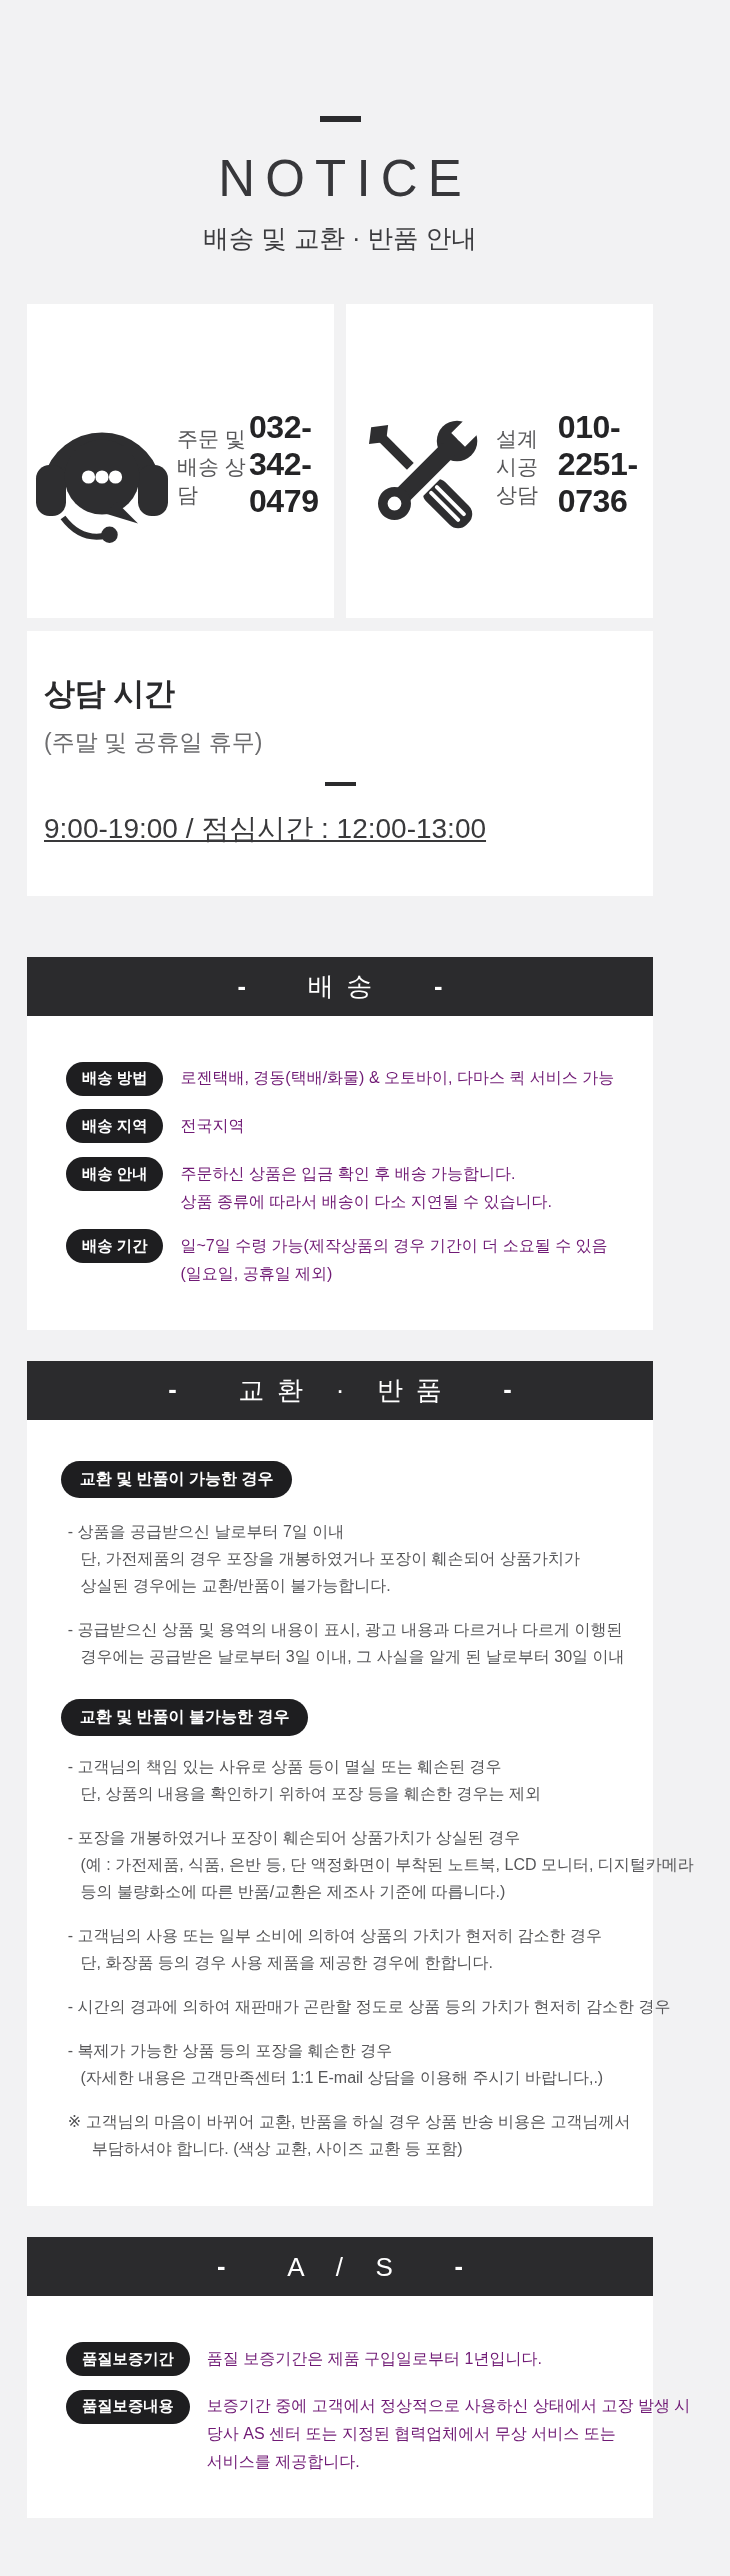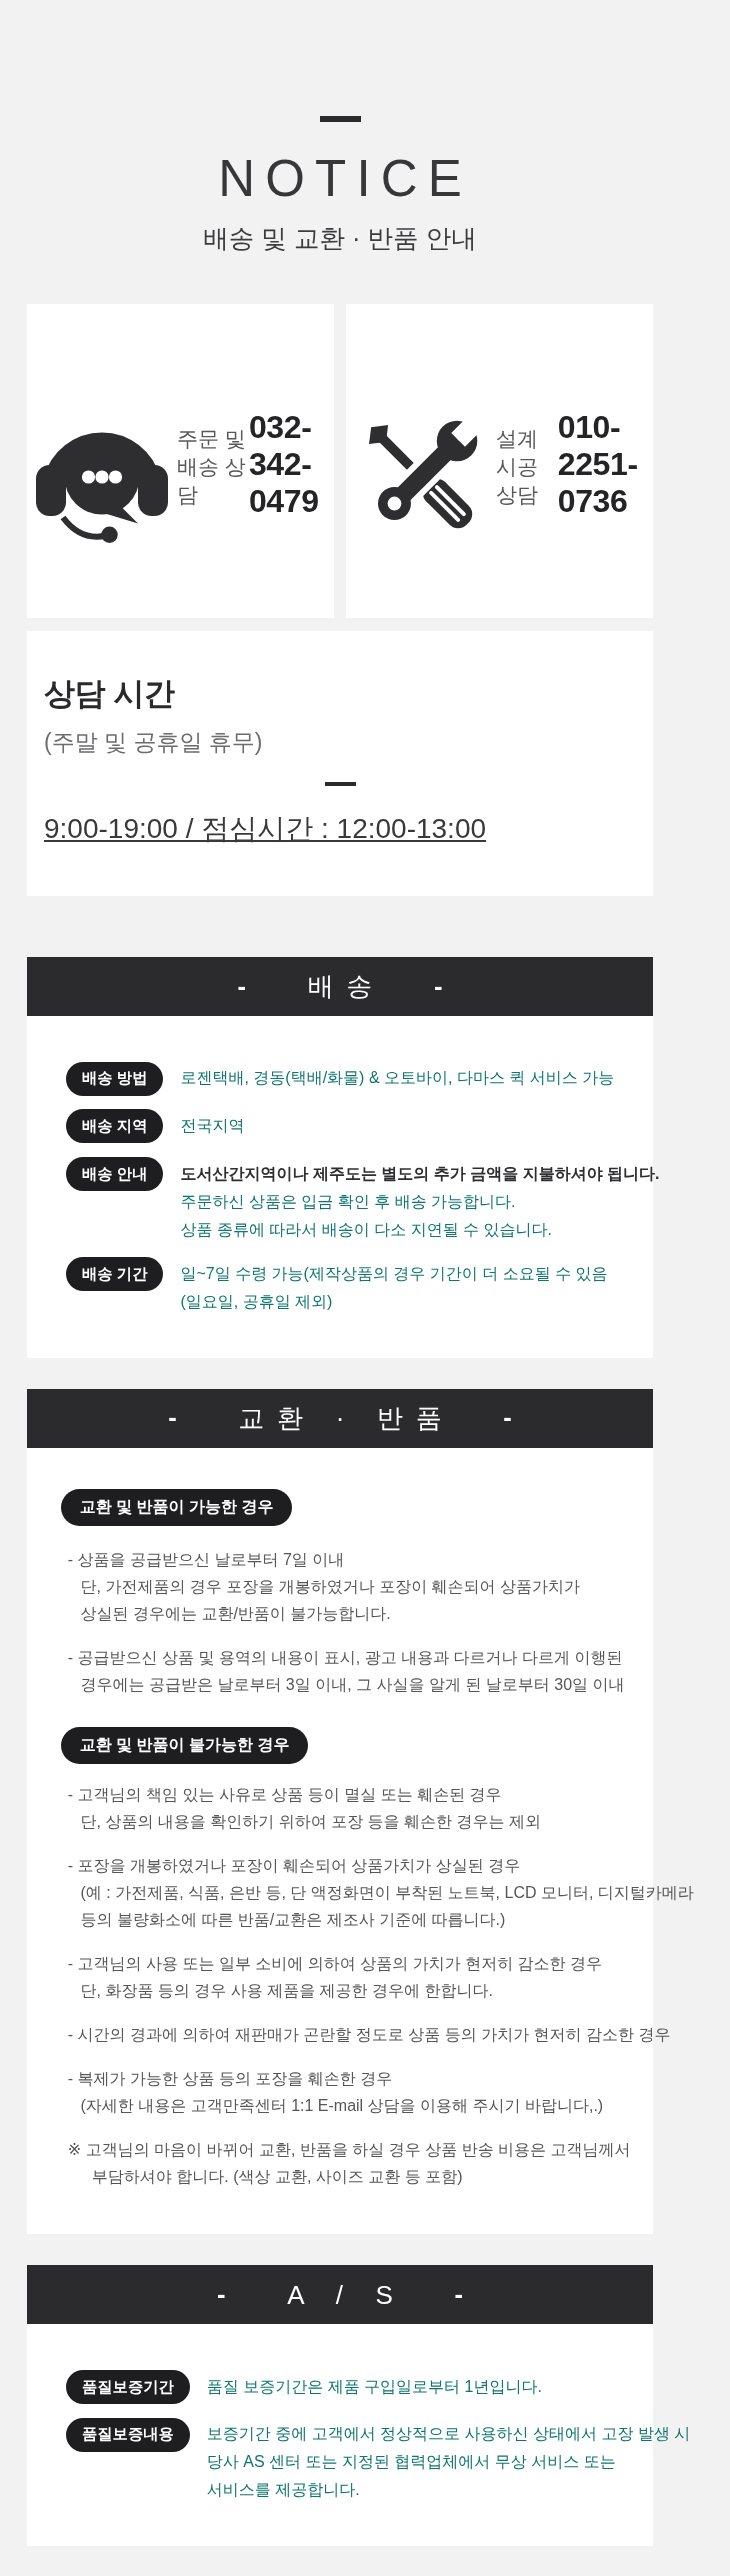--- a/index.html
+++ b/index.html
@@ -44,21 +44,21 @@
   
   .info-card{background:#fff;padding:46px 39px 42px;}
   .info-row{display:flex;align-items:flex-start;}
   .info-row + .info-row{margin-top:13.6px;}
   .pill{
     flex:0 0 auto;background:#1e1e20;color:#fff;
     font-size:15.3px;font-weight:700;height:34px;padding:0 16px;border-radius:18px;
     display:inline-flex;align-items:center;justify-content:center;white-space:nowrap;
   }
   .info-lines{margin-left:17px;padding-top:2.5px;min-width:0;}
-  .info-line{font-size:16px;line-height:28px;color:#0f766e;white-space:nowrap;}
+  .info-line{font-size:16px;line-height:28px;color:#701a75;white-space:nowrap;}
   .info-line.bold{color:#2e2e30;font-weight:700;}
   
   .returns-card{background:#fff;padding:41px 34px 44px;}
   .big-pill{
     display:inline-flex;align-items:center;height:37px;padding:0 18.7px;border-radius:20.4px;
     background:#1e1e20;color:#fff;font-size:16px;font-weight:700;white-space:nowrap;
   }
   .big-pill.second{margin-top:29px;}
   .ret-item{margin-top:17px;padding-left:6.8px;}
   .ret-item:first-of-type{margin-top:20.4px;}
@@ -151,21 +151,20 @@
       </div>
       <div class="info-row">
         <span class="pill">배송 지역</span>
         <div class="info-lines">
           <div class="info-line">전국지역</div>
         </div>
       </div>
       <div class="info-row">
         <span class="pill">배송 안내</span>
         <div class="info-lines">
-          <div class="info-line bold">도서산간지역이나 제주도는 별도의 추가 금액을 지불하셔야 됩니다.</div>
           <div class="info-line">주문하신 상품은 입금 확인 후 배송 가능합니다.</div>
           <div class="info-line">상품 종류에 따라서 배송이 다소 지연될 수 있습니다.</div>
         </div>
       </div>
       <div class="info-row">
         <span class="pill">배송 기간</span>
         <div class="info-lines">
           <div class="info-line">일~7일 수령 가능(제작상품의 경우 기간이 더 소요될 수 있음</div>
           <div class="info-line">(일요일, 공휴일 제외)</div>
         </div>

